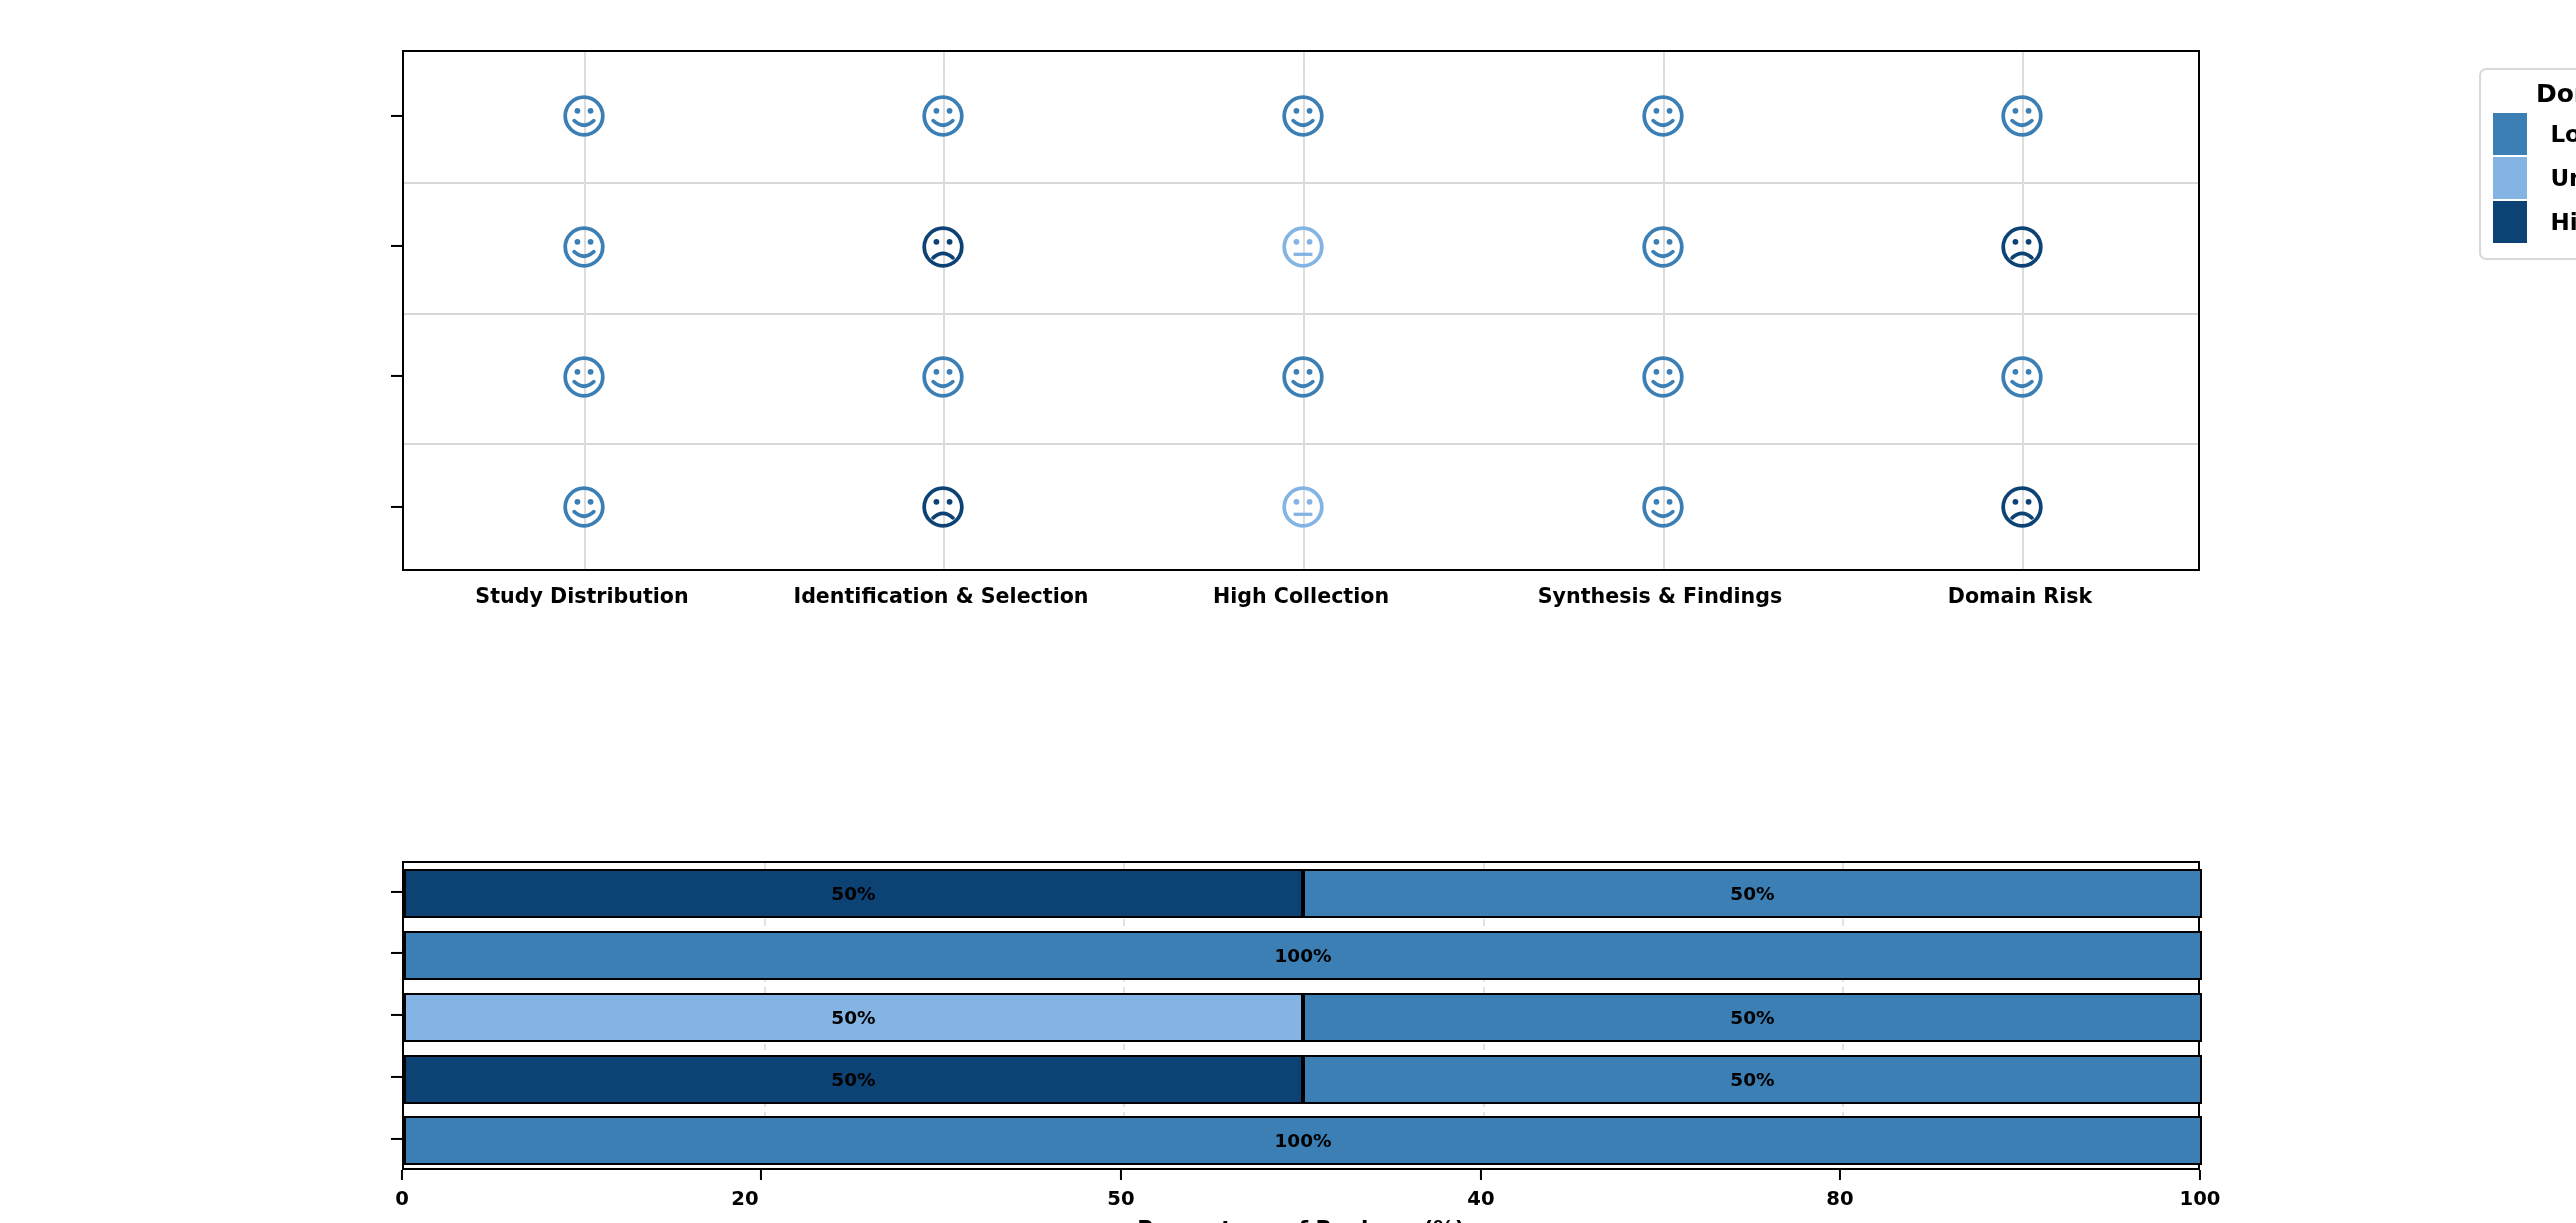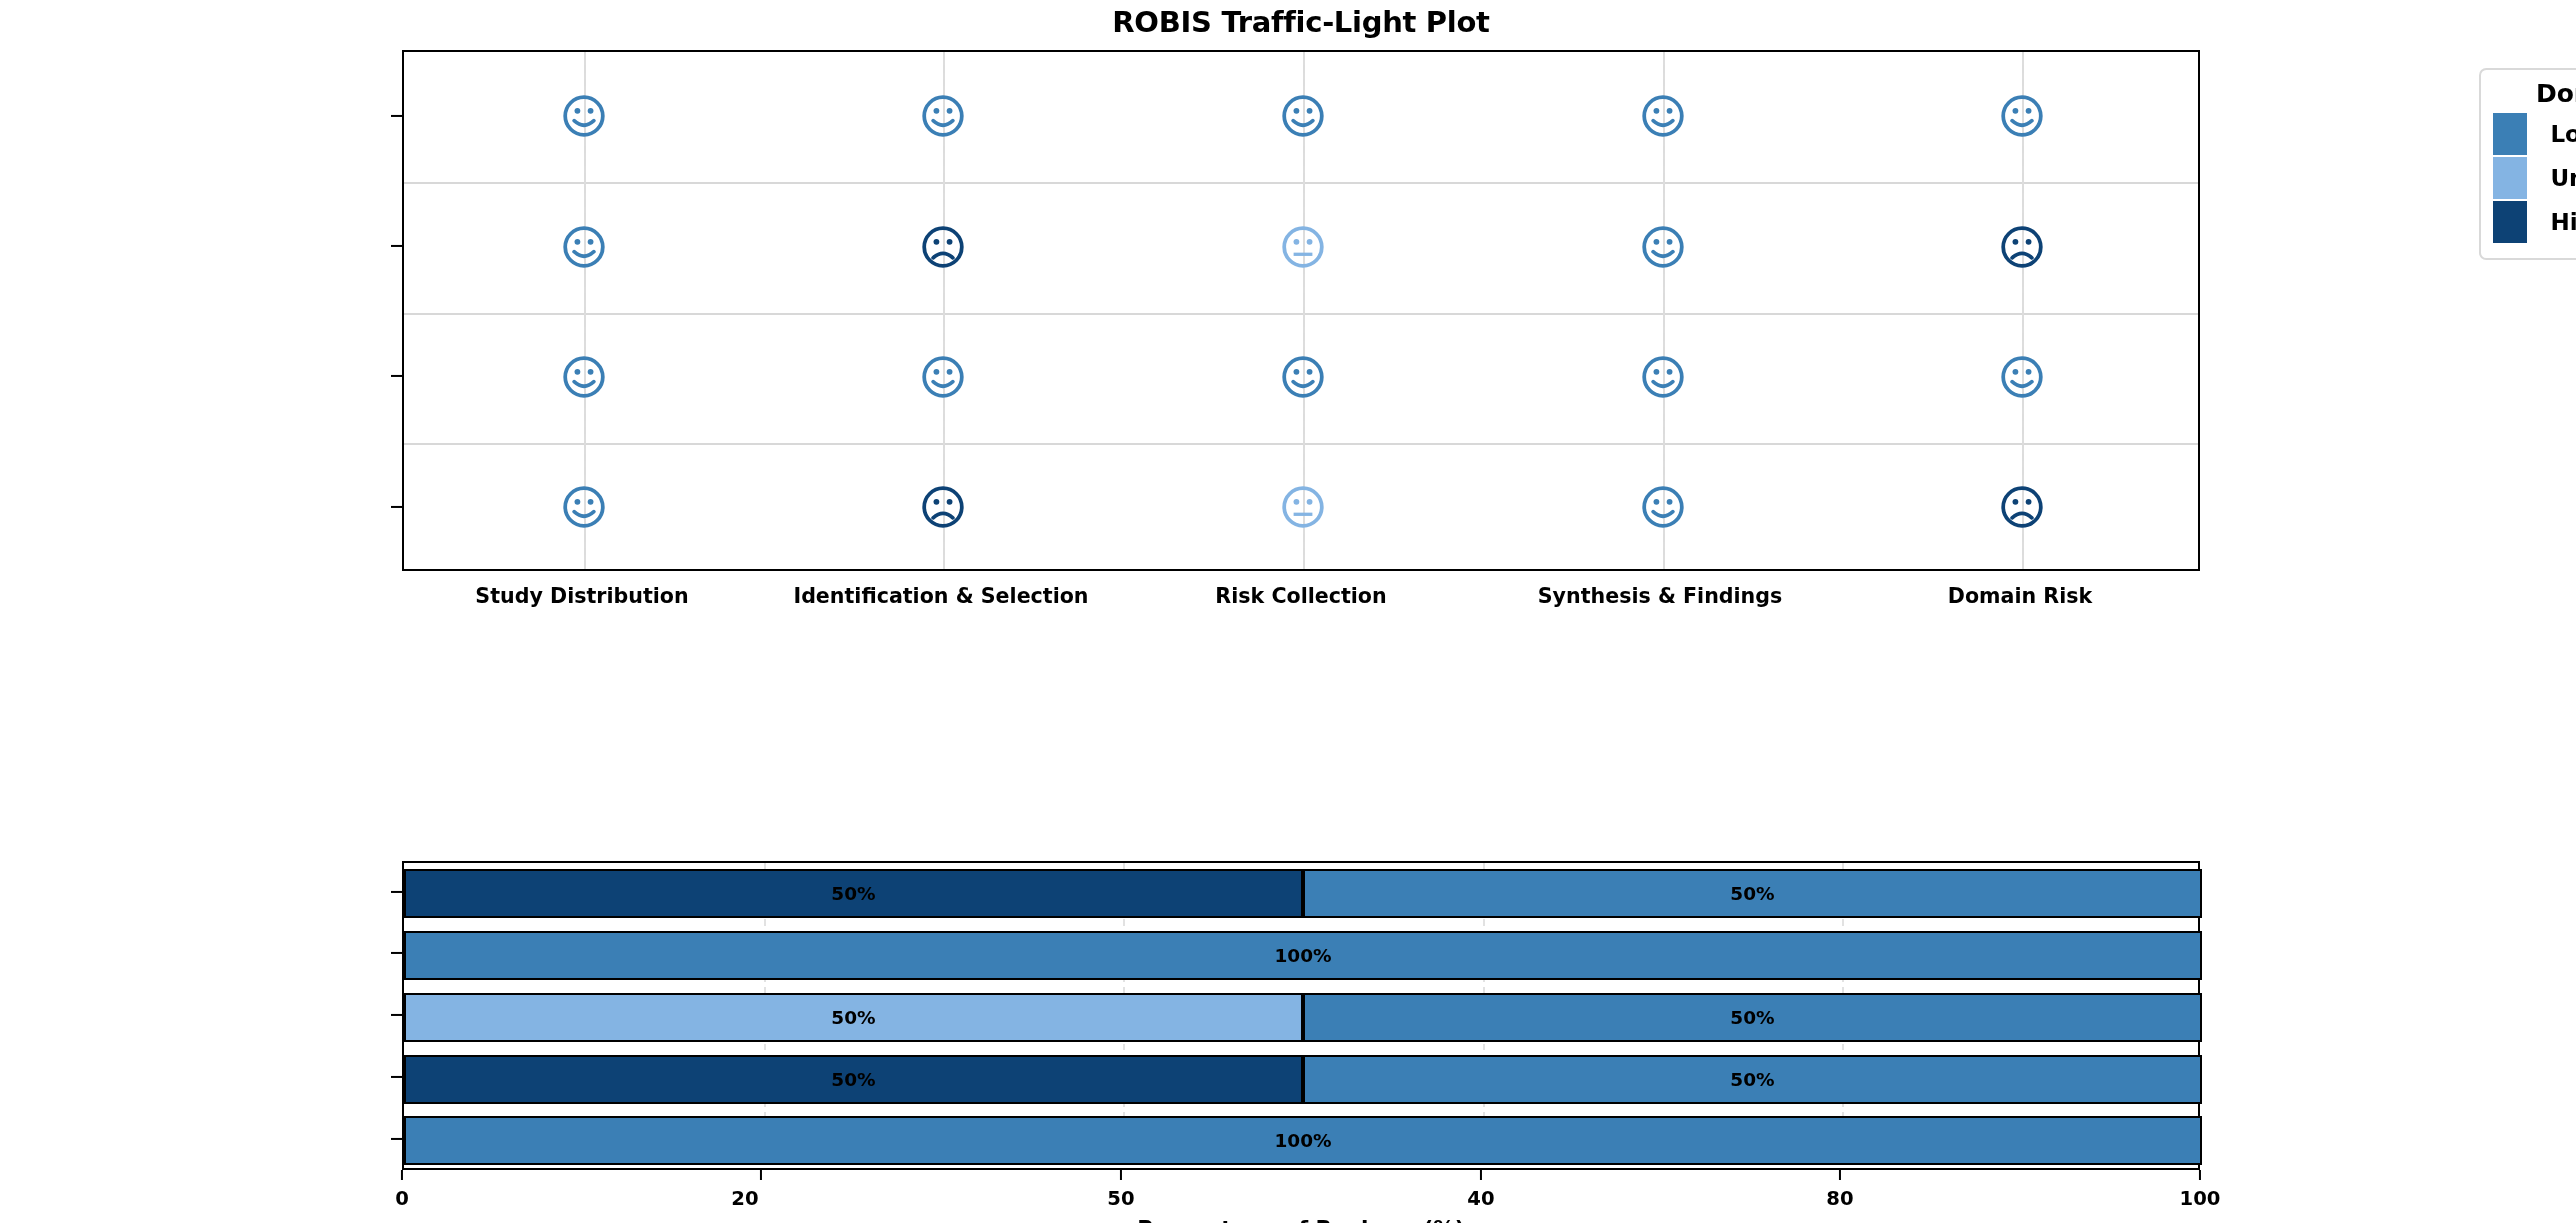--- a/index.html
+++ b/index.html
@@ -209,21 +209,20 @@
     font-size: 21.6px;
     font-weight: bold;
     color: #000000;
   }
 </style>
 </head>
 <body>
 
 <div id="traffic-light-figure">
 
-  <div id="tl-title">ROBIS Traffic-Light Plot</div>
 
   <div id="tl-plotbox">
 
   <div class="tl-hgrid" style="top: 130px;"></div>
       <div class="tl-hgrid" style="top: 261px;"></div>
       <div class="tl-hgrid" style="top: 391px;"></div>
       <div class="tl-vgrid" style="left: 180px;"></div>
       <div class="tl-vgrid" style="left: 539px;"></div>
       <div class="tl-vgrid" style="left: 899px;"></div>
       <div class="tl-vgrid" style="left: 1259px;"></div>
@@ -349,21 +348,21 @@
           <path d="M 29 73 Q 50 54 71 73" fill="none" stroke="#0d4275" stroke-width="8" stroke-linecap="round"></path>
         </svg></div>
     </div>
 
 <div class="tl-ytick" style="left: 391px; top: 116px;"></div>
     <div class="tl-ytick" style="left: 391px; top: 246px;"></div>
     <div class="tl-ytick" style="left: 391px; top: 376px;"></div>
     <div class="tl-ytick" style="left: 391px; top: 507px;"></div>
     <div class="tl-xlabel" style="left: 582px;">Study Distribution</div>
     <div class="tl-xlabel" style="left: 941px;">Identification &amp; Selection</div>
-    <div class="tl-xlabel" style="left: 1301px;">Risk Collection</div>
+    <div class="tl-xlabel" style="left: 1301px;">High Collection</div>
     <div class="tl-xlabel" style="left: 1660px;">Synthesis &amp; Findings</div>
     <div class="tl-xlabel" style="left: 2020px;">Domain Risk</div>
   </div>
 
 <div id="legend-box">
   <div id="legend-title">Domain Risk</div>
   <div id="legend-rows">
       <div class="legend-row">
         <div class="legend-swatch" style="background: rgb(59, 127, 181);"></div>
         <div class="legend-label">Low Risk</div>

